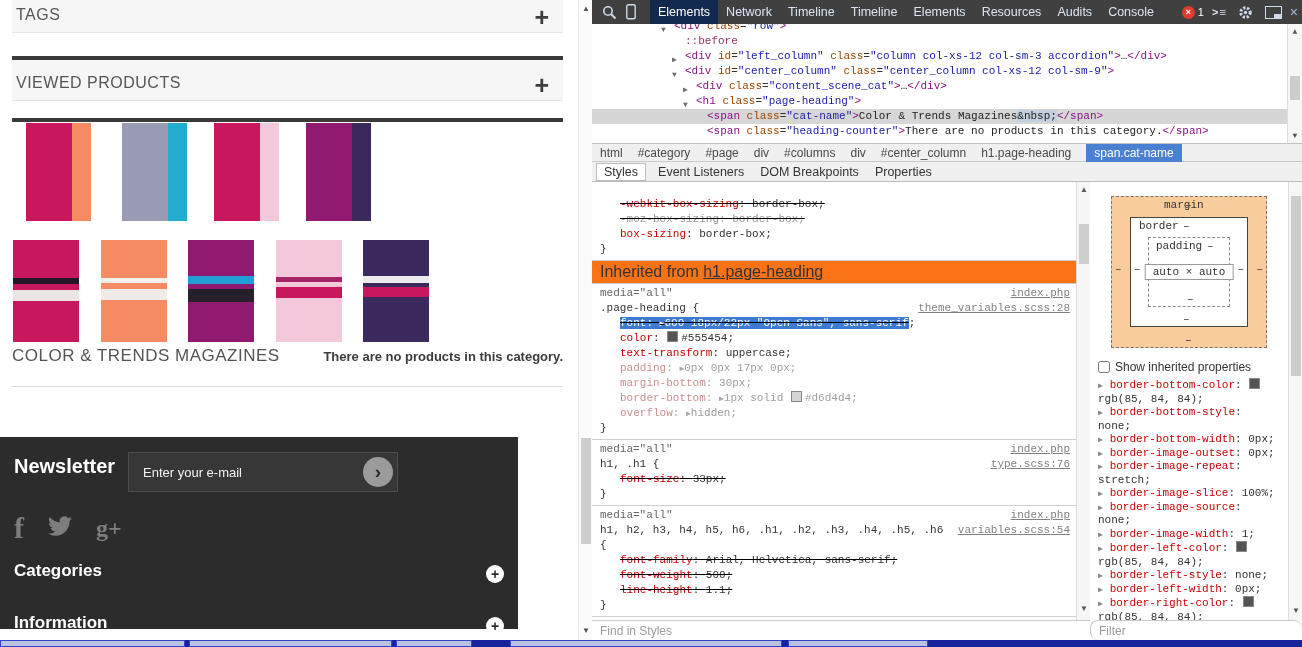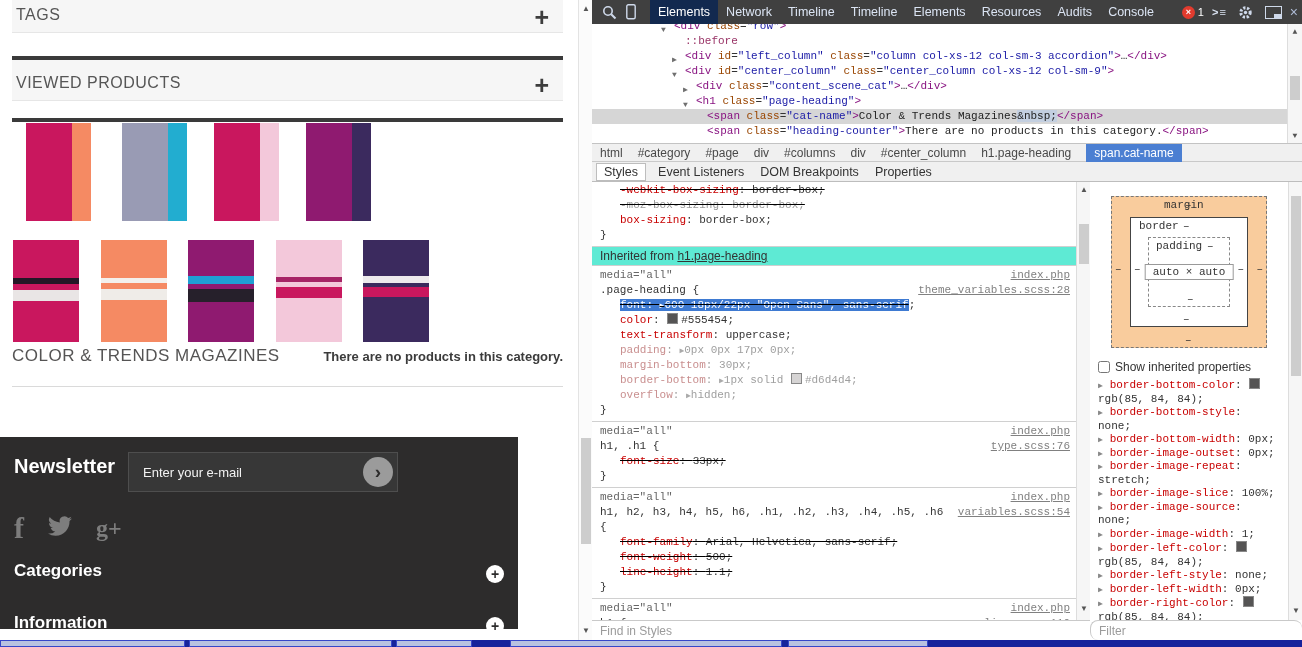--- a/index.html
+++ b/index.html
@@ -72,36 +72,36 @@
   .subtab{font-size:12.5px;color:#333;margin-right:16px;white-space:nowrap;}
   .subtab.sel{background:#fff;border:1px solid #bdbdbd;padding:1px 7px;margin-right:12px;}
 
   .dt-body{position:absolute;left:0;top:182px;width:710px;height:438px;}
   .styles-pane{position:absolute;left:0;top:0;width:484px;height:438px;overflow:hidden;background:#fff;}
   .styles-sb{position:absolute;left:484px;top:0;width:14px;height:438px;background:#f6f6f6;border-left:1px solid #ddd;border-right:1px solid #ccc;}
   .computed-pane{position:absolute;left:498px;top:0;width:198px;height:438px;overflow:hidden;background:#fff;}
   .computed-sb{position:absolute;left:696px;top:0;width:14px;height:438px;background:#f6f6f6;border-left:1px solid #ddd;}
 
   .css-block{border-bottom:1px solid #d0d0d0;padding:2px 0 3px;font-size:11px;line-height:15px;}
-  .css-block.cut{padding-top:1px;}
+  .css-block.cut{padding-top:15px;}
   .css-hline{display:flex;justify-content:space-between;padding:0 6px 0 8px;}
   .css-media{color:#666;}
   .css-link{color:#808080;text-decoration:underline;white-space:nowrap;}
   .css-sel{color:#333;}
   .css-prop{padding-left:28px;white-space:pre-wrap;position:relative;}
   .pn{color:#c80000;} .pv{color:#333;} .pc{color:#333;}
   .parrow{color:#888;font-size:8px;}
   .p-struck-red{text-decoration:line-through;}
   .p-struck-gray{text-decoration:line-through;}
   .p-struck-gray .pn,.p-struck-gray .pv,.p-struck-gray .pc{color:#9a9a9a;}
   .p-dim .pn{color:#c98f8f;} .p-dim .pv,.p-dim .pc{color:#9f9f9f;} .p-dim .parrow{color:#aaa;}
   .sel-run{background:#3e7ad2;text-decoration:line-through;}
   .sel-run .pn,.sel-run .pv,.sel-run .pc,.sel-run .parrow{color:#fff;}
   .css-close{padding-left:8px;color:#333;}
-  .css-header{background:#5eead4;border-bottom:1px solid #cfcfcf;padding:2px 8px;font-size:12px;color:#333;font-family:"Liberation Sans",sans-serif;}
+  .css-header{background:#f97316;border-bottom:1px solid #cfcfcf;padding:2px 8px;font-size:16px;color:#333;font-family:"Liberation Sans",sans-serif;}
   .css-header a{color:#333;text-decoration:underline;}
   .swatch{display:inline-block;width:9px;height:9px;border:1px solid #888;vertical-align:-1px;margin:0 3px 0 1px;}
 
   .pane-footer{position:absolute;top:620px;height:20px;background:#fff;border-top:1px solid #c9c9c9;box-sizing:border-box;}
   .pane-footer input{width:90%;border:none;outline:none;font-size:12px;color:#444;padding:2px 0 0 8px;font-family:"Liberation Sans",sans-serif;background:transparent;}
   .pane-footer input::placeholder{color:#9b9b9b;opacity:1;}
 
   
   .bm{position:relative;width:156px;height:152px;margin:14px auto 0;}
   .bm .ring-label{position:absolute;font-size:11px;font-family:"Liberation Mono","DejaVu Sans Mono",monospace;color:#333;}

